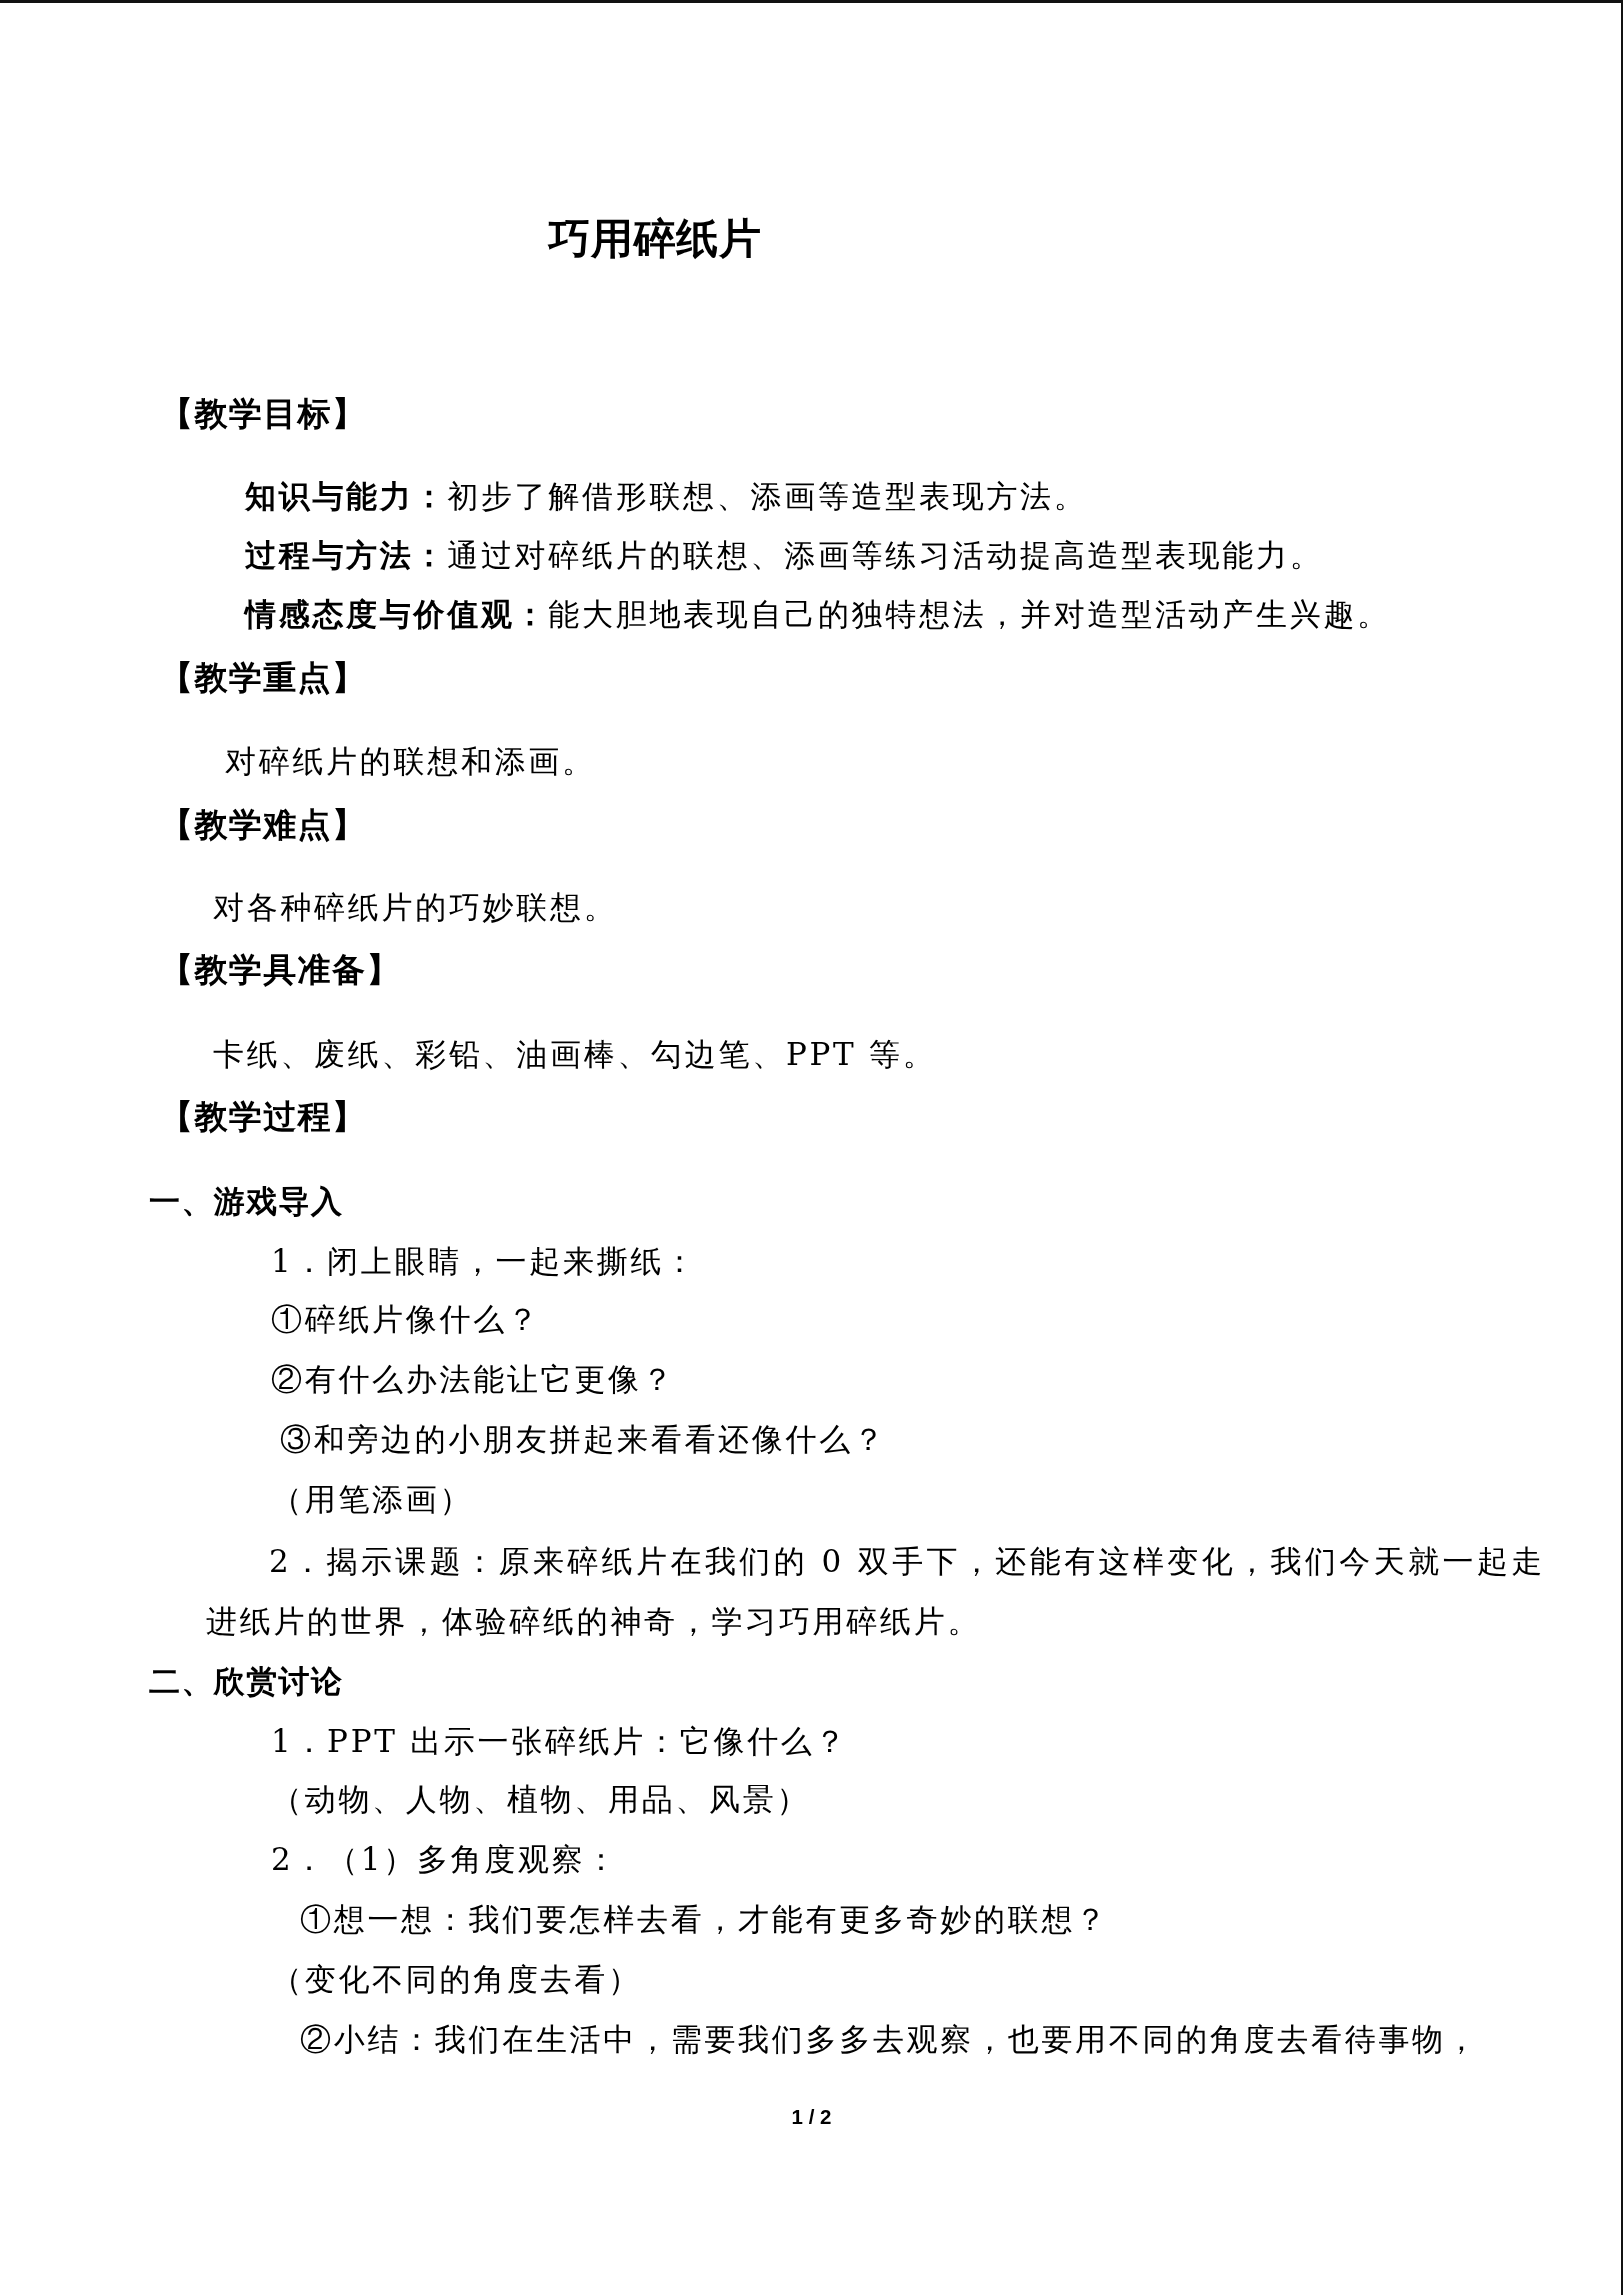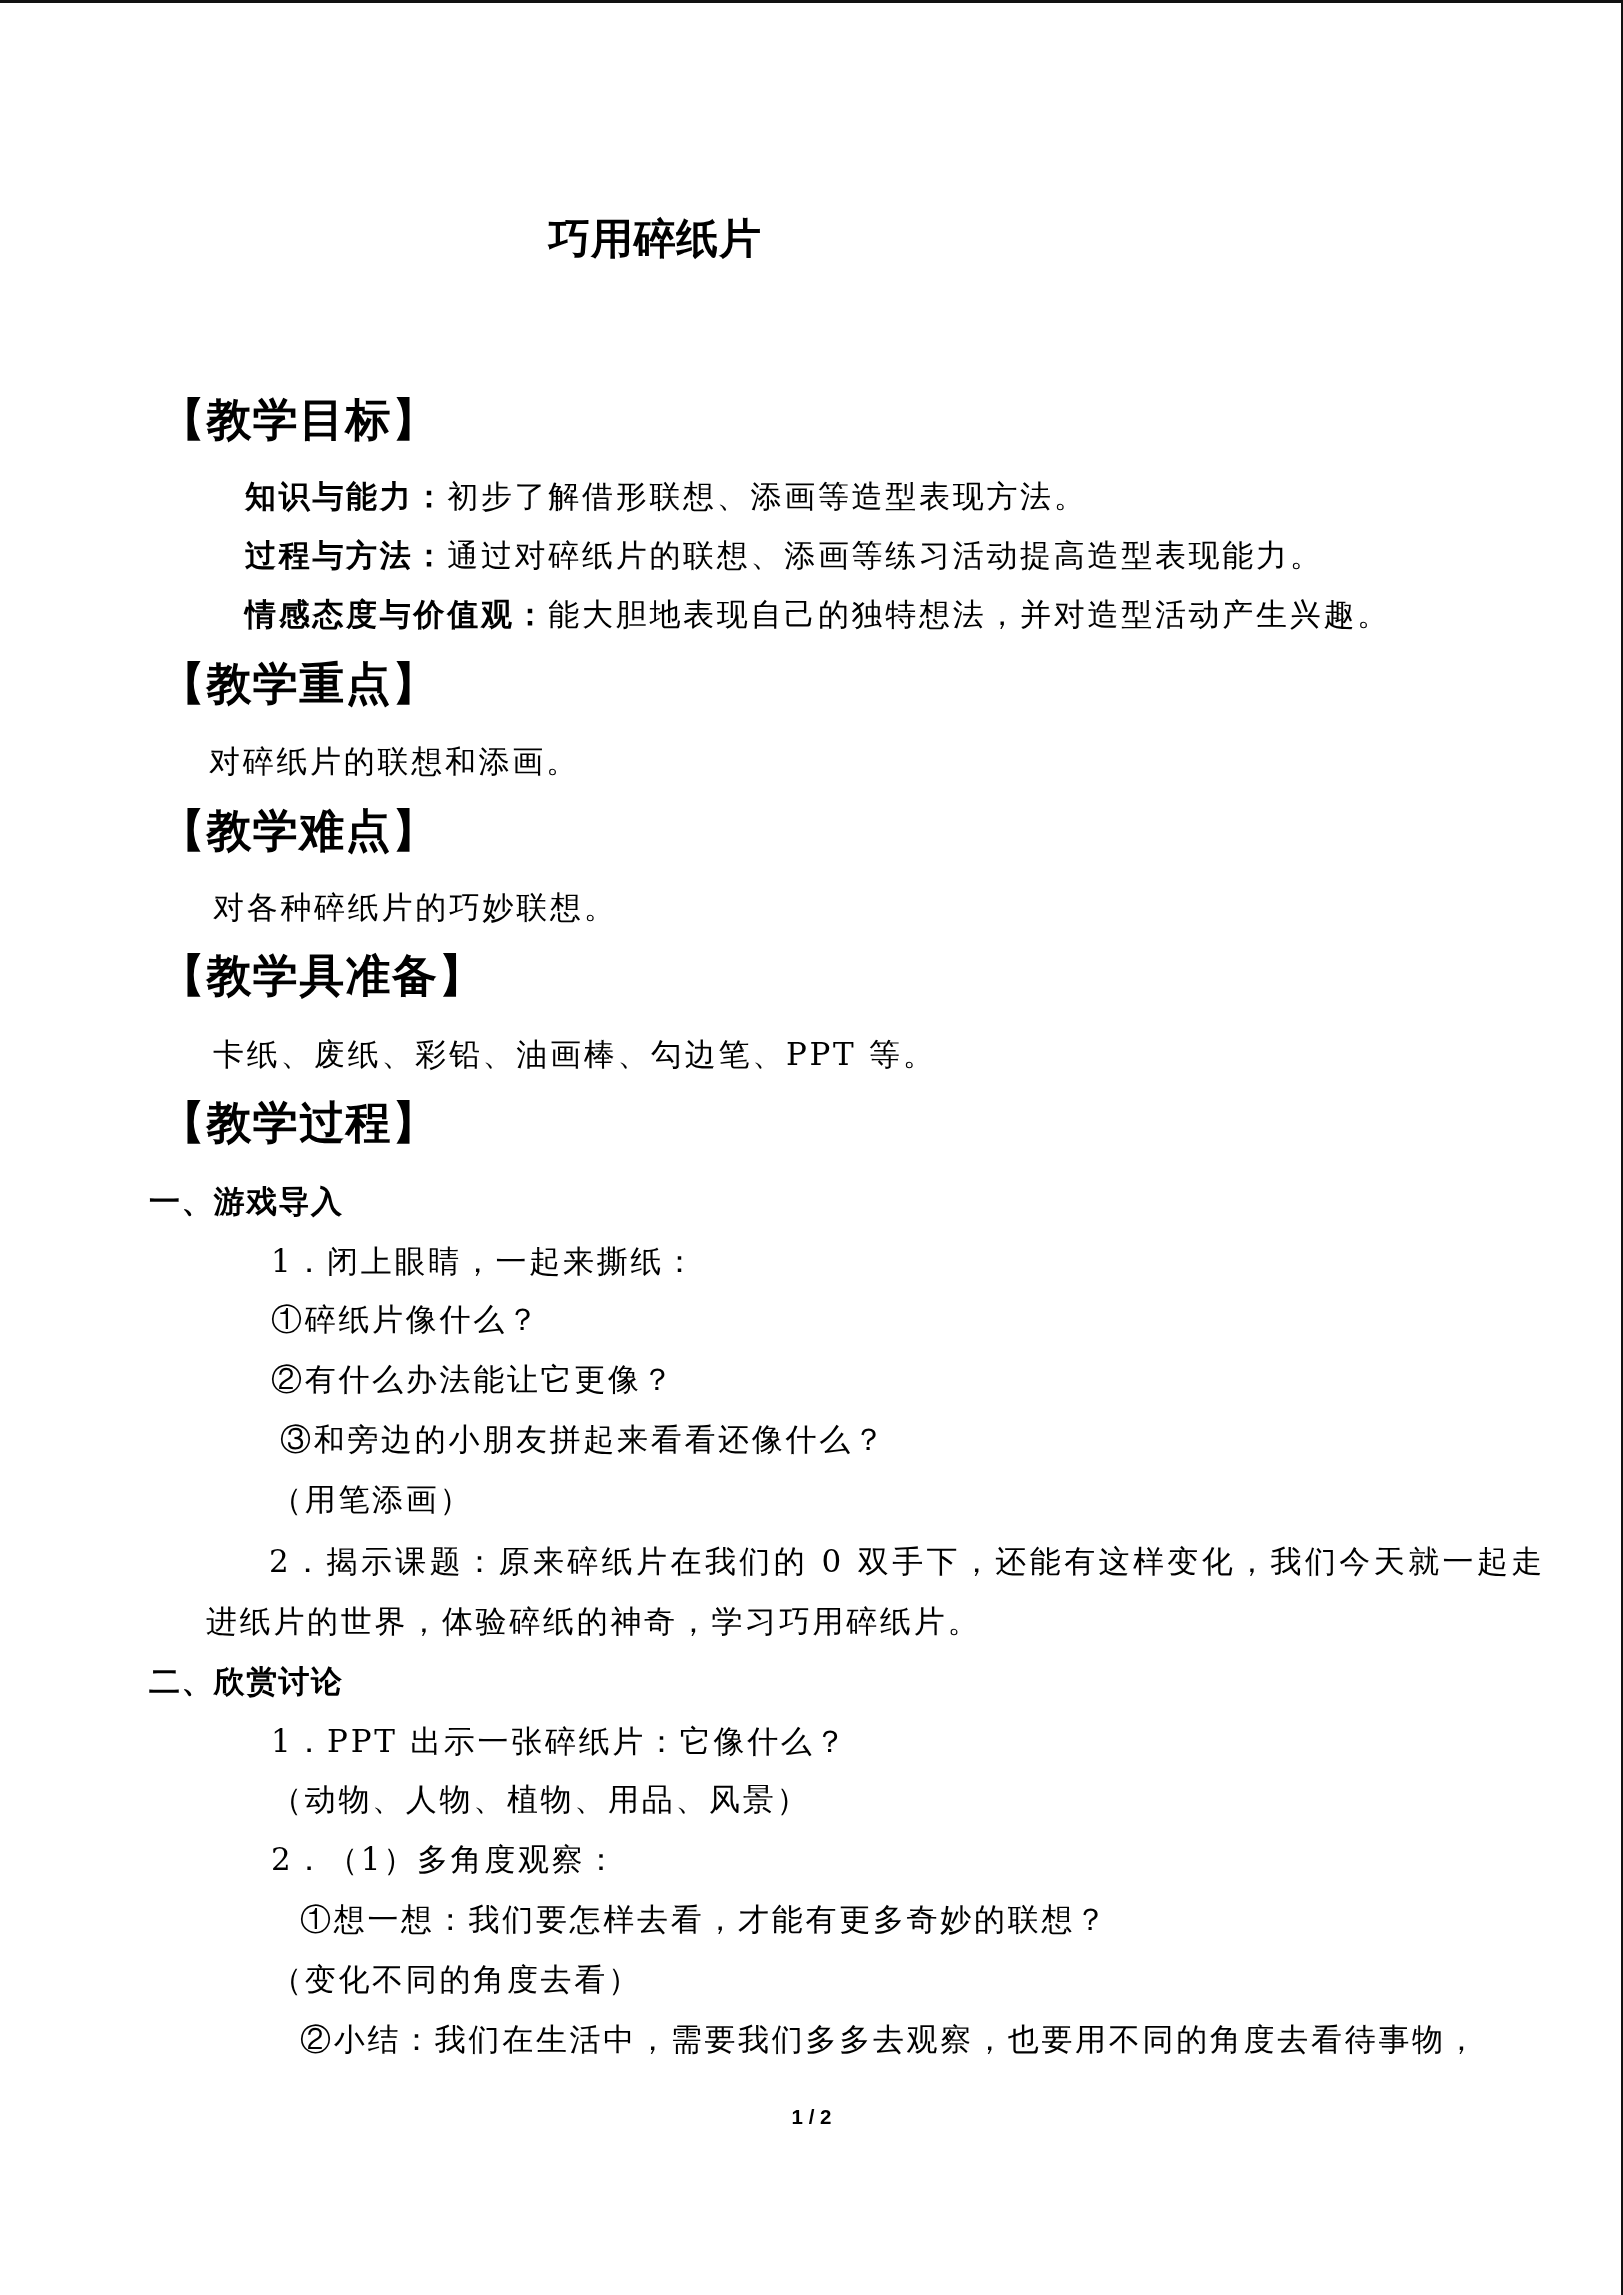--- a/index.html
+++ b/index.html
@@ -28,21 +28,21 @@
   }
   .title {
     font-size: 42px;
     font-weight: bold;
     left: 0; width: 1310px;
     text-align: center;
     top: 218px;
     letter-spacing: 0.7px;
   }
   .heading {
-    font-size: 45px;
+    font-size: 33px;
     font-weight: bold;
     left: 160px;
     letter-spacing: 1.4px;
   }
   .section {
     font-size: 31px;
     font-weight: bold;
     left: 149px;
     letter-spacing: 1.4px;
   }
@@ -72,21 +72,21 @@
   <span class="lbl">知识与能力：</span><span>初步了解借形联想、添画等造型表现方法。</span>
 </div>
 <div class="line body" style="left:245px; top:540px;">
   <span class="lbl">过程与方法：</span><span>通过对碎纸片的联想、添画等练习活动提高造型表现能力。</span>
 </div>
 <div class="line body" style="left:245px; top:599px;">
   <span class="lbl">情感态度与价值观：</span><span>能大胆地表现自己的独特想法，并对造型活动产生兴趣。</span>
 </div>
 
 <div class="line heading" style="top:661px;text-align:right;">【教学重点】</div>
-<div class="line body" style="left:209px; top:746px;">对碎纸片的联想和添画。</div>
+<div class="line body" style="left:225px; top:746px;">对碎纸片的联想和添画。</div>
 
 <div class="line heading" style="top:808px;">【教学难点】</div>
 <div class="line body" style="left:213px; top:892px;">对各种碎纸片的巧妙联想。</div>
 
 <div class="line heading" style="top:953px;">【教学具准备】</div>
 <div class="line body" style="left:213px; top:1039px;">卡纸、废纸、彩铅、油画棒、勾边笔、PPT 等。</div>
 
 <div class="line heading" style="top:1100px;">【教学过程】</div>
 
 <div class="line section" style="top:1186px;">一、游戏导入</div>

